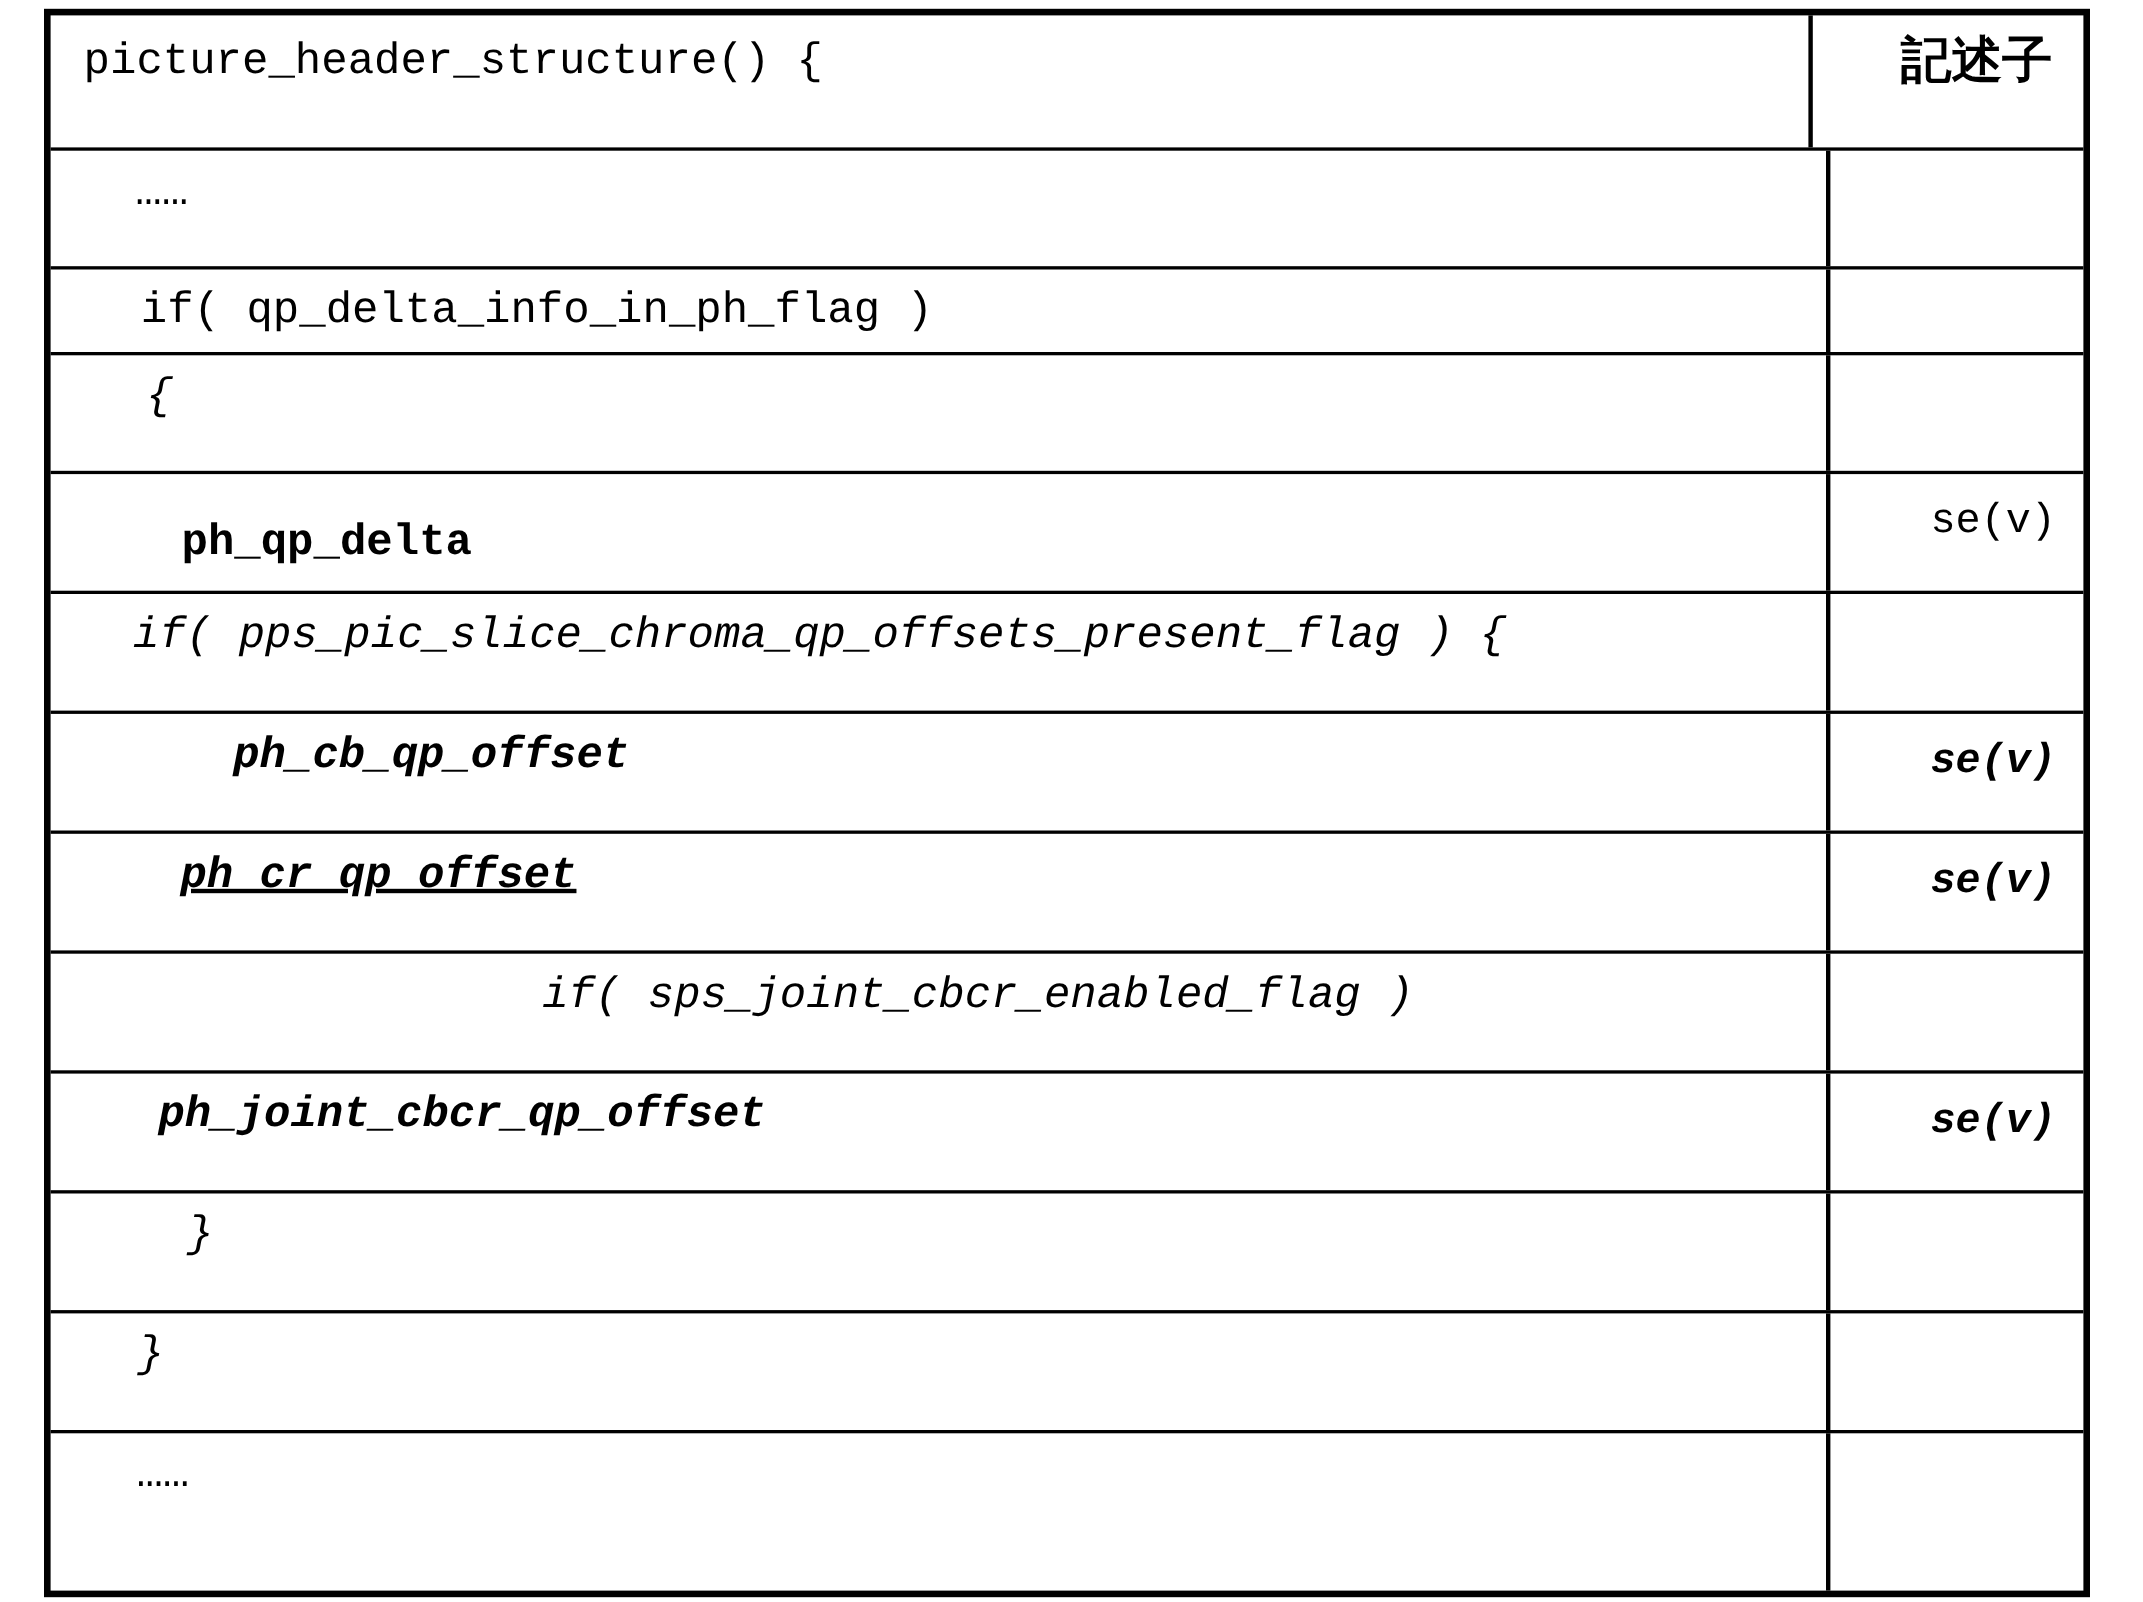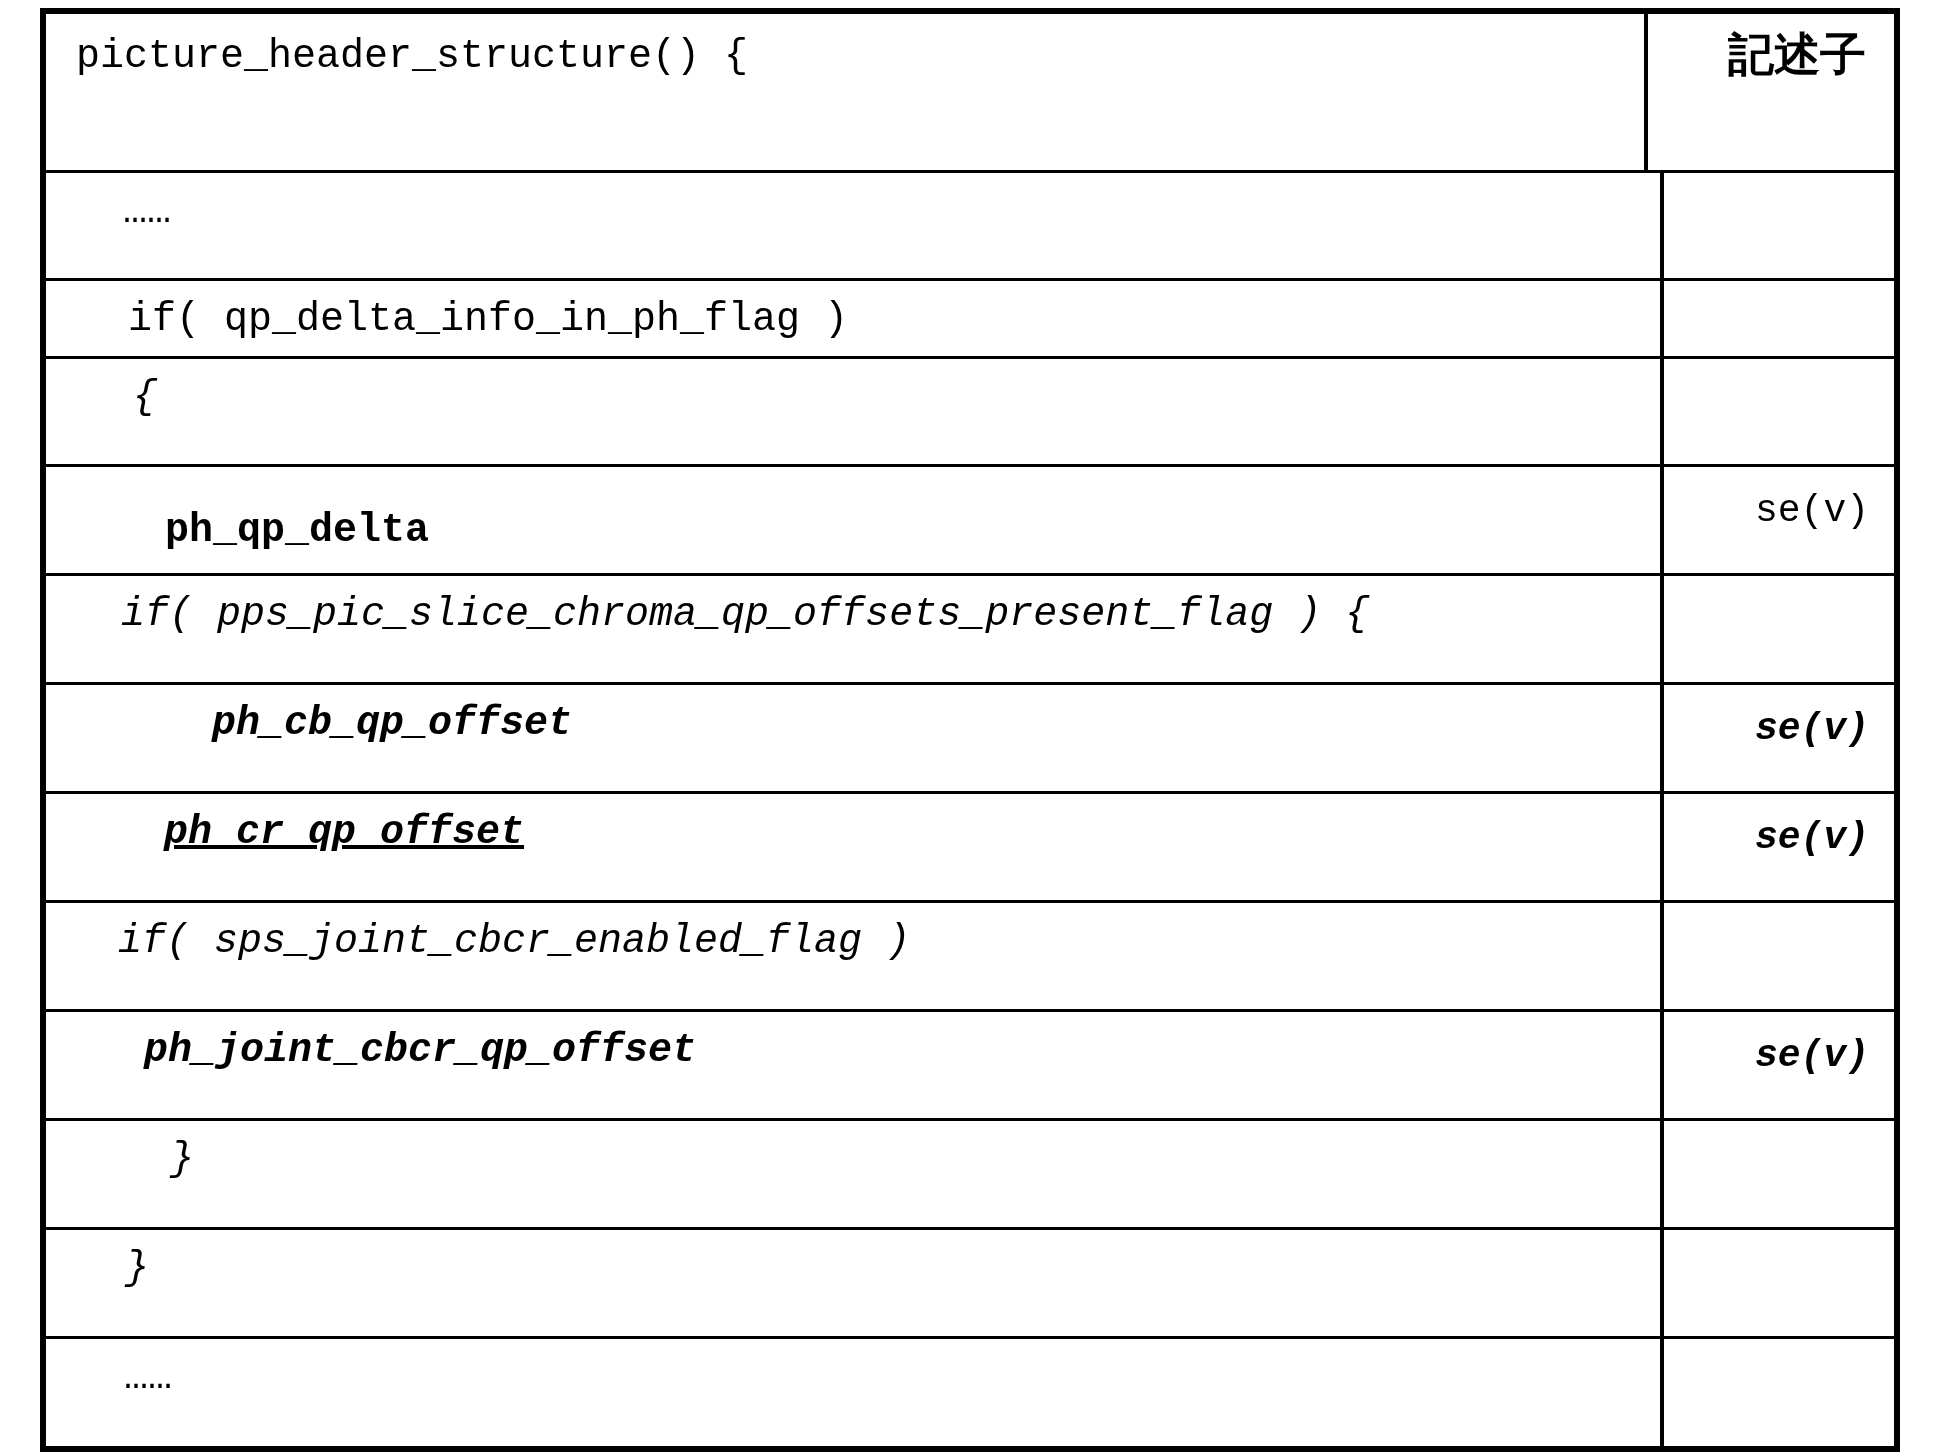--- a/index.html
+++ b/index.html
@@ -48,36 +48,36 @@
   .desc .t{ padding-left:57px; font-size:38px; padding-top:22px;margin-left:34px; }
   .r1 .t{ padding-top:20px; }
   .r1 .desc .t{
     padding-left:30px;
     font-family:"DejaVu Sans", sans-serif;
     font-weight:bold;
     font-size:46px;
     padding-top:14px;
   }
   
-  .r1{ height:156px;gap:16px; }
+  .r1{ height:120px;gap:16px; }
   .r2{ height:108px; }
   .r3{ height:78px; }
   .r4{ height:108px; }
   .r5,.r6,.r7,.r8,.r9,.r10,.r11,.r12{ height:109px; }
   .r13{ flex:1 1 auto; }
   
   .r1  .syn .t{ padding-left:30px; }
   .r2  .syn .t{ padding-left:77px; }
   .r3  .syn .t{ padding-left:82px; }
   .r4  .syn .t{ padding-left:87px; }
   .r5  .syn .t{ padding-left:119px;margin-top:25px; }
   .r6  .syn .t{ padding-left:75px; }
   .r7  .syn .t{ padding-left:166px; }
   .r8  .syn .t{ padding-left:118px;text-decoration:underline; }
-  .r9  .syn .t{ padding-left:72px; }
+  .r9  .syn .t{ padding-left:72px;text-align:center; }
   .r10 .syn .t{ padding-left:87px;margin-left:11px; }
   .r11 .syn .t{ padding-left:124px; }
   .r12 .syn .t{ padding-left:79px; }
   .r13 .syn .t{ padding-left:78px; }
   
   .it{ font-style:italic; }
   .b{ font-weight:bold; }
   .bi{ font-weight:bold; font-style:italic; }
 </style>
 </head>

